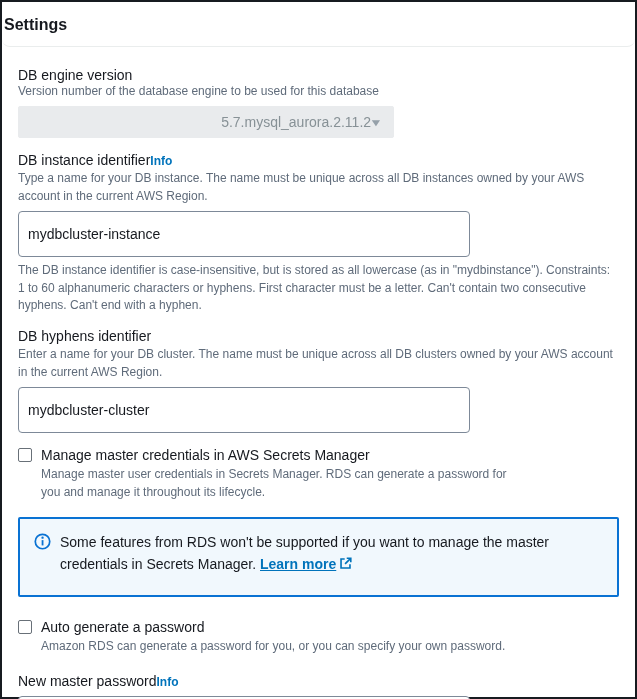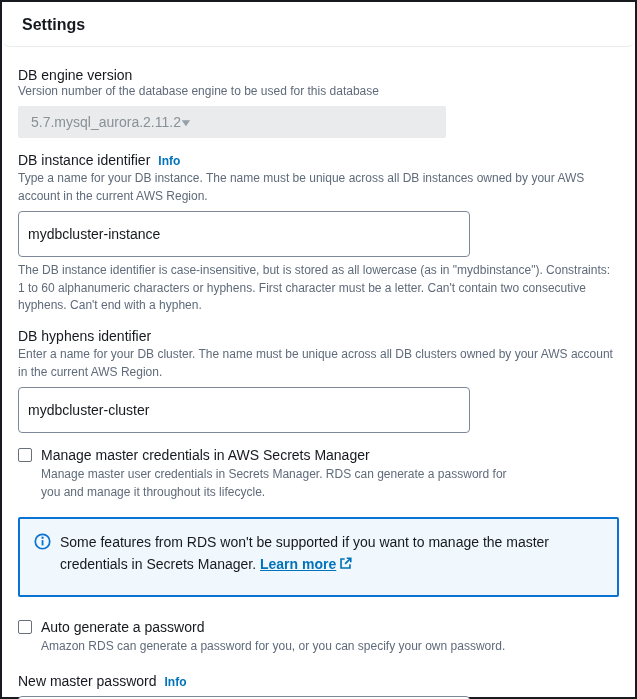--- a/index.html
+++ b/index.html
@@ -10,41 +10,41 @@
     color: #16191f;
     overflow: hidden;
   }
   .panel {
     width: 637px; height: 699px;
     border: 2px solid #171b20;
     background: #fff;
     display: flex; flex-direction: column;
   }
   .panel-header {
-    padding: 14px 20px 12px 20px;
+    padding: 14px 20px 12px 2px;
     border-bottom: 1px solid #eaeded;
     border-radius: 8px;
   }
   .panel-title { font-size: 16px; font-weight: 700; color: #16191f; }
   .panel-body { padding: 20px 18px 14px 16px; flex: 1; }
 
   .field { margin-bottom: 14px; }
-  .label-row { display: flex; align-items: baseline; gap: 8px; margin-bottom: 2px; }
+  .label-row { display: flex; align-items: baseline; margin-bottom: 2px; }
   .label { font-size: 14px; color: #16191f; }
   .info-link {
     font-size: 12px; font-weight: 700; color: #0073bb;
     text-decoration: none; cursor: pointer;
   }
   .desc { font-size: 12px; color: #5f6b7a; line-height: 1.45; margin-bottom: 6px; }
   .hint { font-size: 12px; color: #5f6b7a; line-height: 1.45; margin-top: 5px; }
 
   .select {
-    width: 428px; height: 32px;
+    width: 376px; height: 32px;
     background: #e9ebed; border: 1px solid #e9ebed; border-radius: 2px;
-    display: flex; align-items: center; justify-content: flex-start;
+    display: flex; align-items: center; justify-content: flex-end;
     padding: 0 12px; margin-top: 4px;
     cursor: default;
   }
   .select-value { font-size: 14px; color: #879196; }
   .chevron { font-size: 10px; color: #95a0a9; transform: scaleX(1.4); }
 
   .text-input {
     width: 452px; height: 46px;
     border: 1px solid #7d8998; border-radius: 4px;
     padding: 0 9px; font-size: 14px; color: #16191f;

